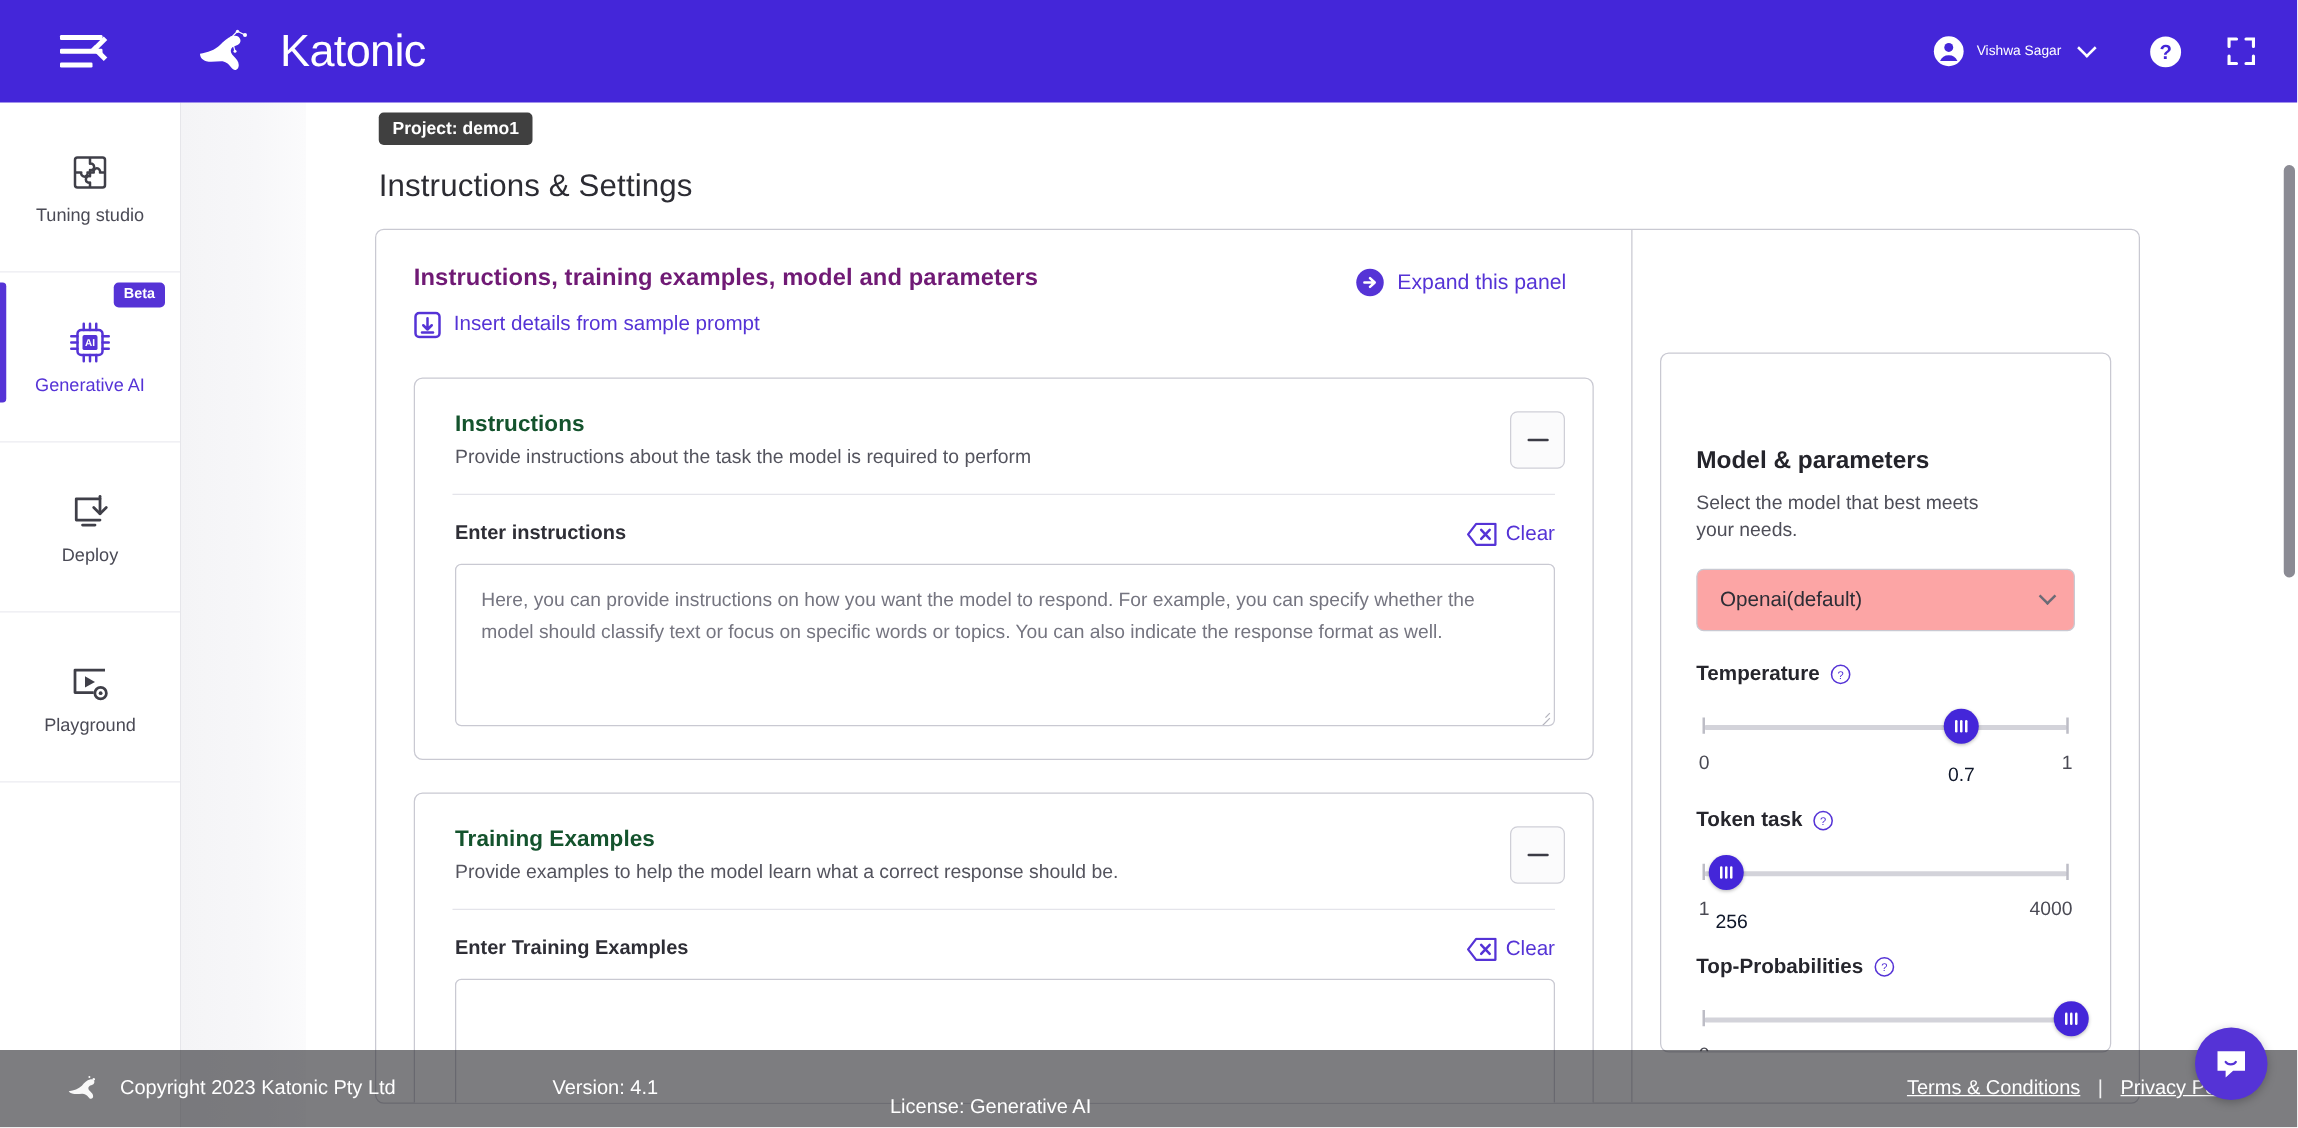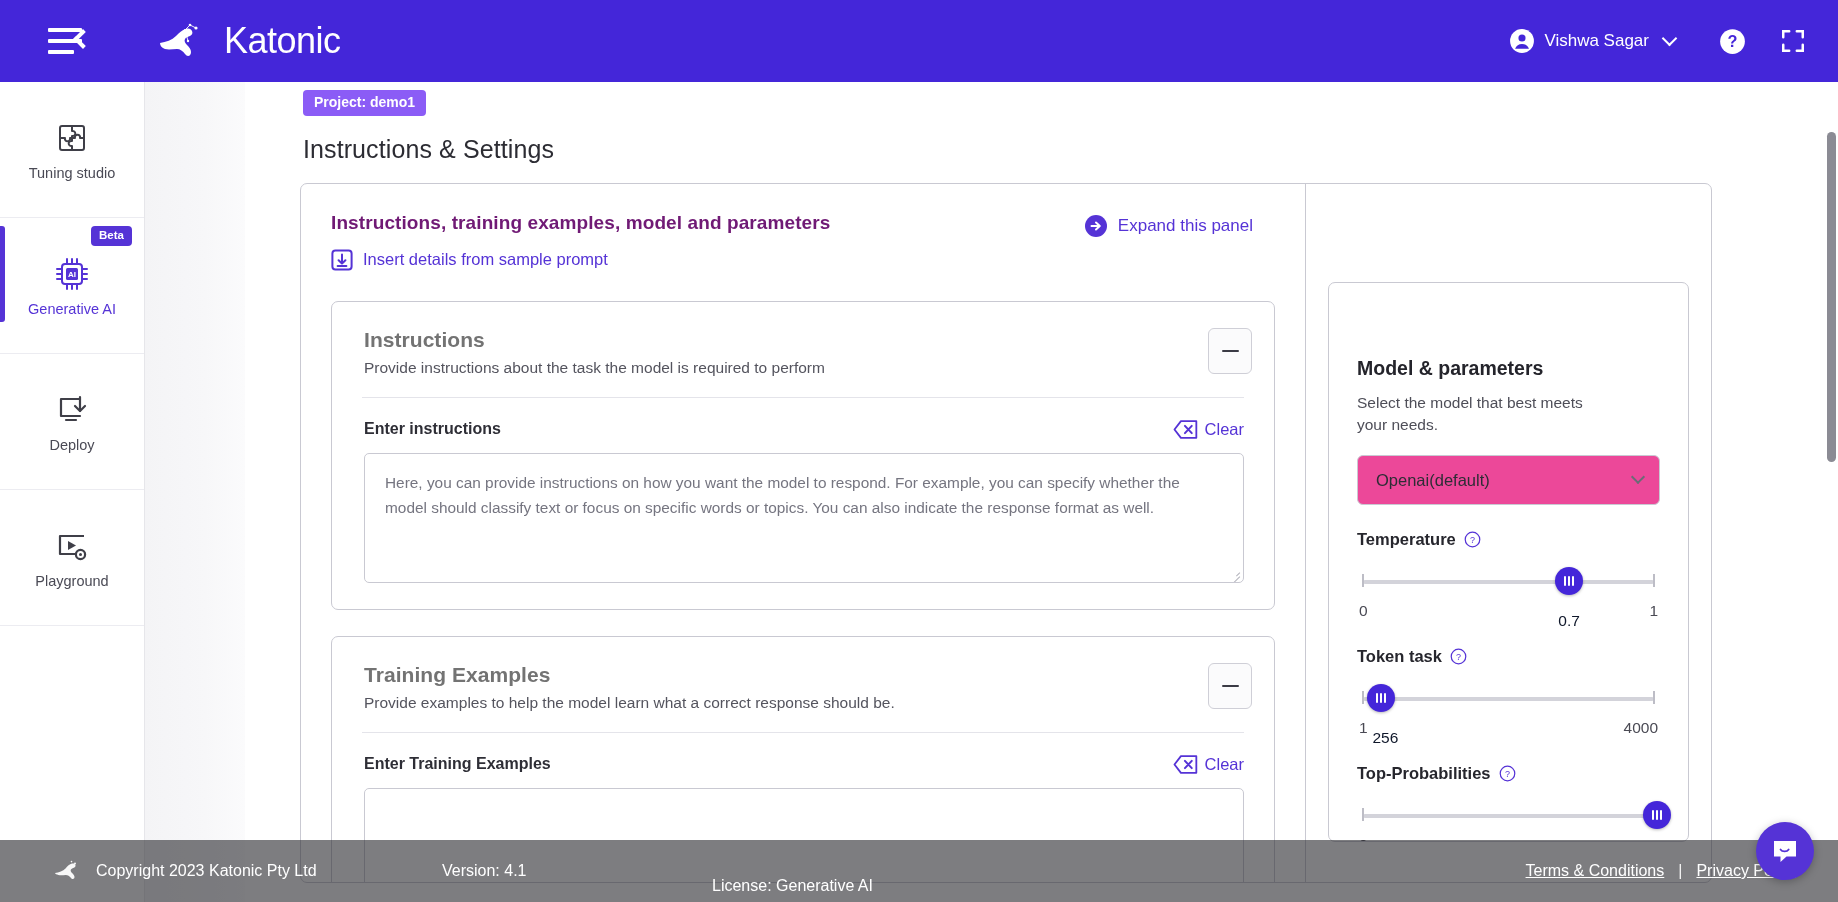--- a/index.html
+++ b/index.html
@@ -55,21 +55,21 @@
   .brand-name {
     color: #ffffff; font-size: 36px; font-weight: 400;
     letter-spacing: -0.5px;
   }
   .topbar-right {
     margin-left: auto; margin-right: 32px;
     display: flex; align-items: center; gap: 0px;
   }
   .user-chip {
     display: flex; align-items: center; gap: 9px;
-    color: #ffffff; font-size: 17px; cursor: pointer;
+    color: #ffffff; font-size: 11px; cursor: pointer;
     padding: 6px 10px;
   }
   .user-avatar-ic { width: 26px; height: 26px; display: block; }
   .chev {
     width: 11px; height: 11px;
     border-right: 2.4px solid #fff; border-bottom: 2.4px solid #fff;
     transform: rotate(45deg); margin-left: 6px; margin-top: -5px;
   }
   .help-btn { margin-left: 34px; cursor: pointer; width: 27px; height: 27px; }
   .expand-btn { margin-left: 34px; cursor: pointer; width: 26px; height: 26px; }
@@ -120,21 +120,21 @@
     position: absolute; top: 82px; left: 245px;
     width: 1593px; height: 820px;
     background: #ffffff;
     overflow: hidden;
     z-index: 10;
   }
   .page-pad { padding: 8px 0 0 46px; }
 
   .project-badge {
     display: inline-block;
-    background: #8b5cf6; color: #fff;
+    background: #404040; color: #fff;
     font-size: 14px; font-weight: 700;
     padding: 4px 11px 5px; border-radius: 4px;
     line-height: 1.2;
     margin-left: 12px;
   }
   .page-title {
     margin: 19px 0 0 12px;
     font-size: 25px; font-weight: 400; color: #2c2c33;
     letter-spacing: 0.1px;
   }
@@ -187,21 +187,21 @@
     margin-top: 26px;
     border: 1px solid #c9c9d2;
     border-radius: 7px;
     background: #fff;
   }
   .inner-card-head {
     display: flex; align-items: flex-start;
     padding: 26px 22px 20px 32px;
   }
   .inner-title {
-    font-size: 21px; color: #737373; font-weight: 700;
+    font-size: 18px; color: #14532d; font-weight: 700;
     letter-spacing: 0.05px;
   }
   .inner-sub {
     margin-top: 7px; font-size: 15.5px; color: #54545e; font-weight: 400;
   }
   .collapse-btn {
     margin-left: auto;
     width: 44px; height: 46px;
     border: 1px solid #cfcfd7; border-radius: 6px;
     background: #fbfbfc;
@@ -260,21 +260,21 @@
   .param-title { font-size: 19.5px; font-weight: 700; color: #24242b; margin-top: 44px; }
   .param-sub {
     margin-top: 12px; font-size: 15.5px; color: #4e4e58; line-height: 1.43;
     max-width: 252px;
   }
   .select-box {
     margin-top: 19px;
     height: 50px; border: 1px solid #c9c9d2; border-radius: 6px;
     display: flex; align-items: center;
     padding: 0 16px 0 18px;
-    cursor: pointer; background: #ec4899;
+    cursor: pointer; background: #fca5a5;
   }
   .select-val { font-size: 16.5px; color: #2d2d35; }
   .select-chev {
     margin-left: auto; width: 10px; height: 10px;
     border-right: 2px solid #6b6b76; border-bottom: 2px solid #6b6b76;
     transform: rotate(45deg); margin-top: -6px;
   }
 
   .param-block { margin-top: 25px; }
   .param-label-row { display: flex; align-items: center; gap: 8px; }

